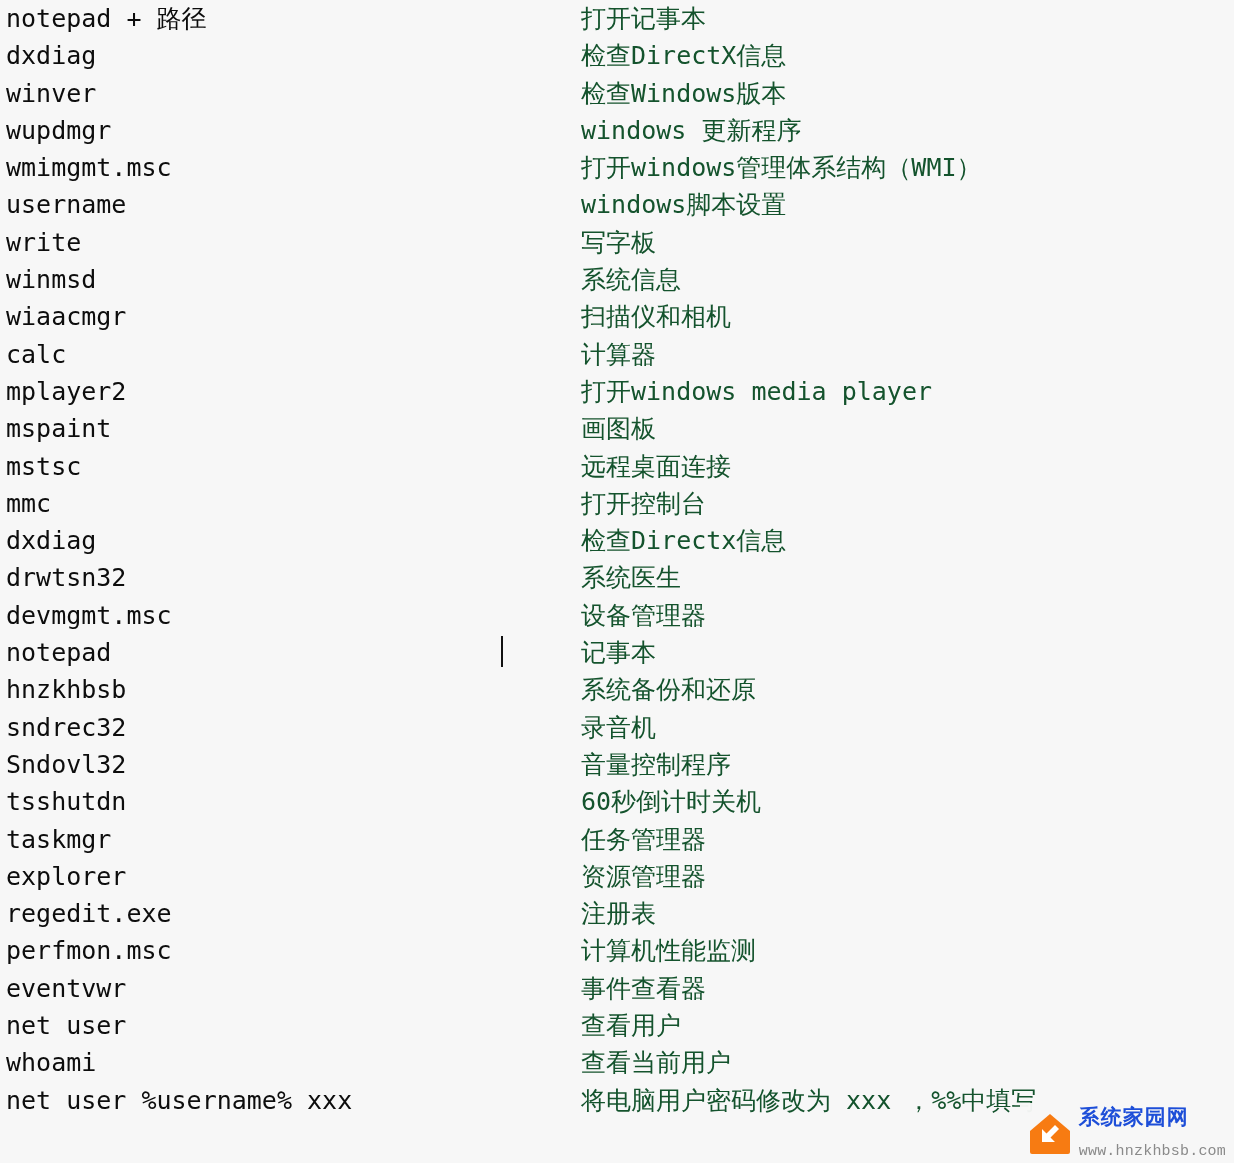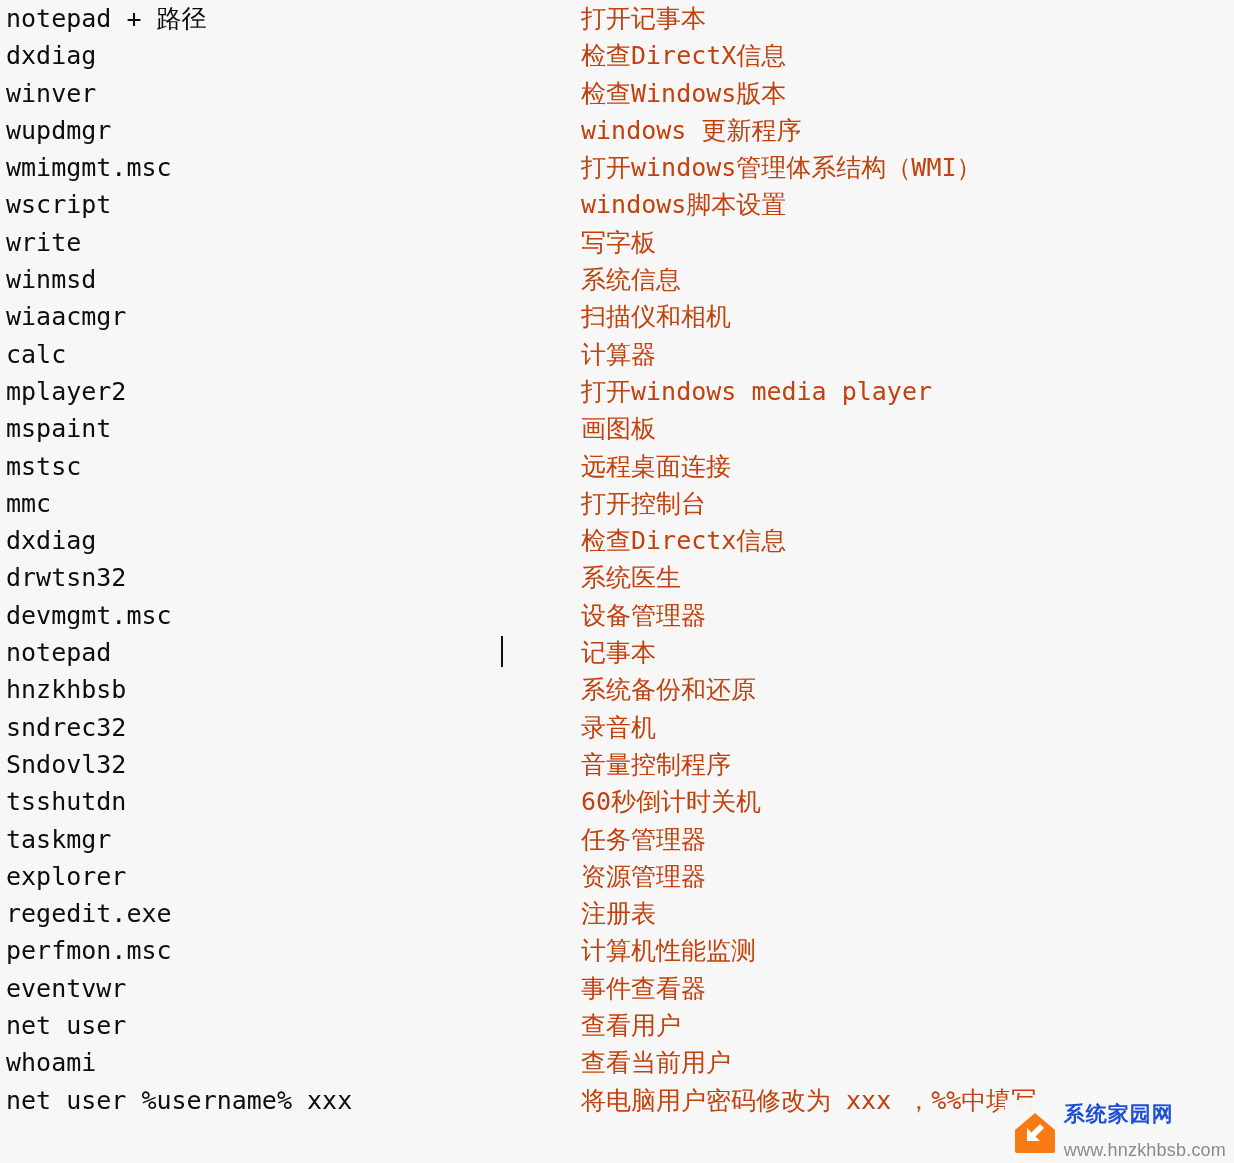--- a/index.html
+++ b/index.html
@@ -49,21 +49,21 @@
     letter-spacing: 0px;
     white-space: pre;
   }
 
   .cmd-desc {
     position: absolute;
     left: 581px;
     top: 0;
     font-family: "DejaVu Sans Mono", "Liberation Mono", monospace;
     font-size: 25px;
-    color: #c2410c;
+    color: #14532d;
     white-space: pre;
   }
 
   
   .text-caret {
     position: absolute;
     left: 501px;
     top: 636px;
     width: 2px;
     height: 31px;
@@ -95,22 +95,22 @@
   }
   .wm-title {
     font-family: "DejaVu Sans", "Liberation Sans", sans-serif;
     font-size: 21px;
     font-weight: bold;
     color: #1d4ed8;
     letter-spacing: 1px;
     white-space: nowrap;
   }
   .wm-url {
-    font-family: Liberation Sans, sans-serif;
-    font-size: 18px;
+    font-family: Liberation Mono, monospace;
+    font-size: 15px;
     color: #8a8a8a;
     letter-spacing: 0.2px;
     margin-top: 16px;
     white-space: nowrap;
   }
 
   
   .wm-ghost {
     position: absolute;
     right: 128px;
@@ -142,21 +142,21 @@
       </li>
       <li class="cmd-row">
         <span class="cmd-name">wupdmgr</span>
         <span class="cmd-desc">windows 更新程序</span>
       </li>
       <li class="cmd-row">
         <span class="cmd-name">wmimgmt.msc</span>
         <span class="cmd-desc">打开windows管理体系结构（WMI）</span>
       </li>
       <li class="cmd-row">
-        <span class="cmd-name">wscript</span>
+        <span class="cmd-name">username</span>
         <span class="cmd-desc">windows脚本设置</span>
       </li>
       <li class="cmd-row">
         <span class="cmd-name">write</span>
         <span class="cmd-desc">写字板</span>
       </li>
       <li class="cmd-row">
         <span class="cmd-name">winmsd</span>
         <span class="cmd-desc">系统信息</span>
       </li>

